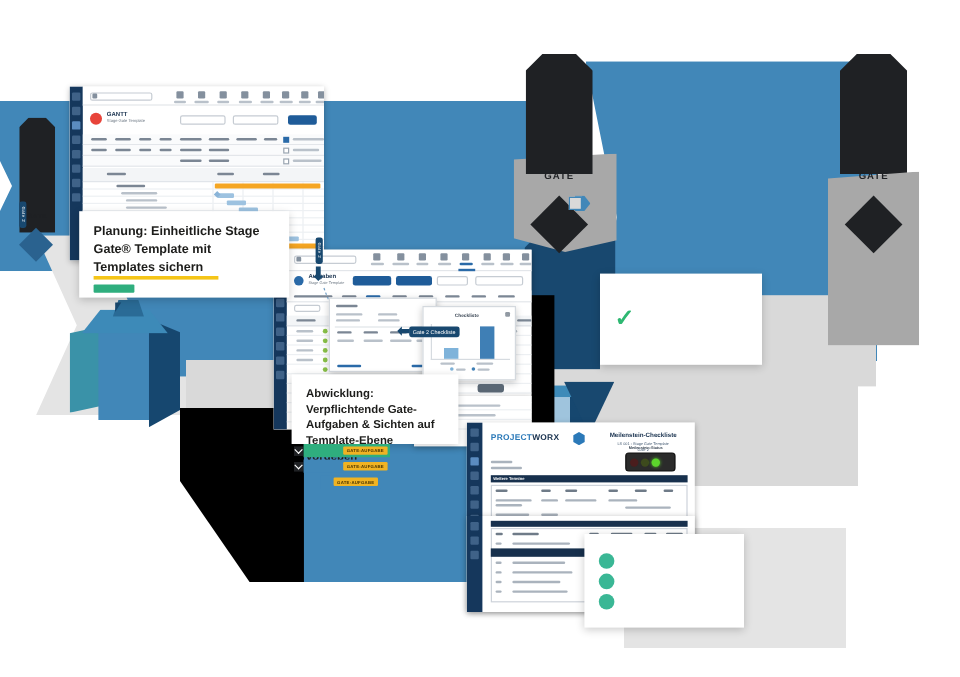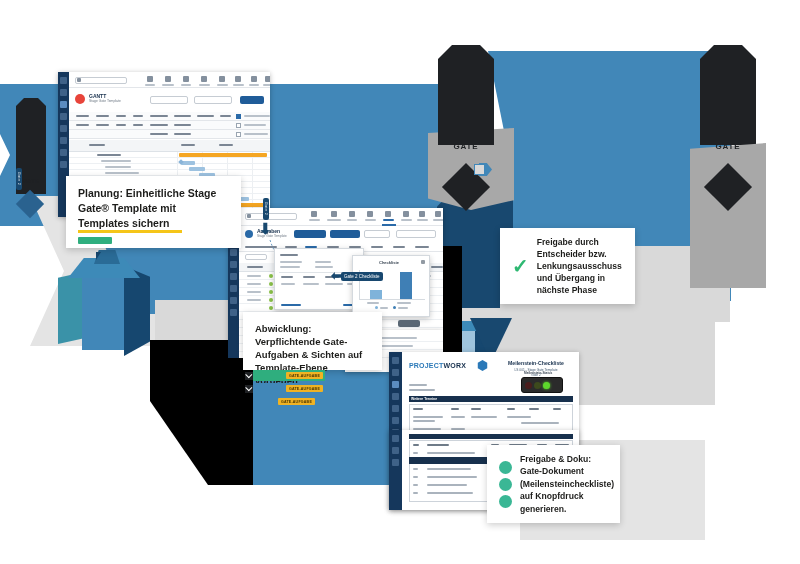--- a/index.html
+++ b/index.html
@@ -625,25 +625,23 @@
     </div>
   </div>
   <div class="taskrow" style="left:267px; top:396px;">
     <div class="bar" style="width:50px; background:#4187b8;">
       <span class="badge">GATE-AUFGABE</span>
     </div>
   </div>
 
   <div class="callout with-check" style="left:500px; top:228px; width:135px; height:76px;">
     <span class="check-mark">✓</span>
-    <div class="txt" style="font-size:8.6px; line-height:1.42; font-weight:700;">Freigabe durch Entscheider bzw. Lenkungsausschuss und Übergang in nächste Phase</div>
   </div>
 
   <div class="callout with-check" style="left:487px; top:445px; width:133px; height:78px;">
     <div class="dots-col">
       <i></i>
       <i></i>
       <i></i>
     </div>
-    <div class="txt" style="font-size:8.6px; line-height:1.45;">Freigabe &amp; Doku: Gate-Dokument (Meilensteincheckliste) auf Knopfdruck generieren.</div>
   </div>
 
 </div>
 
 </body></html>

